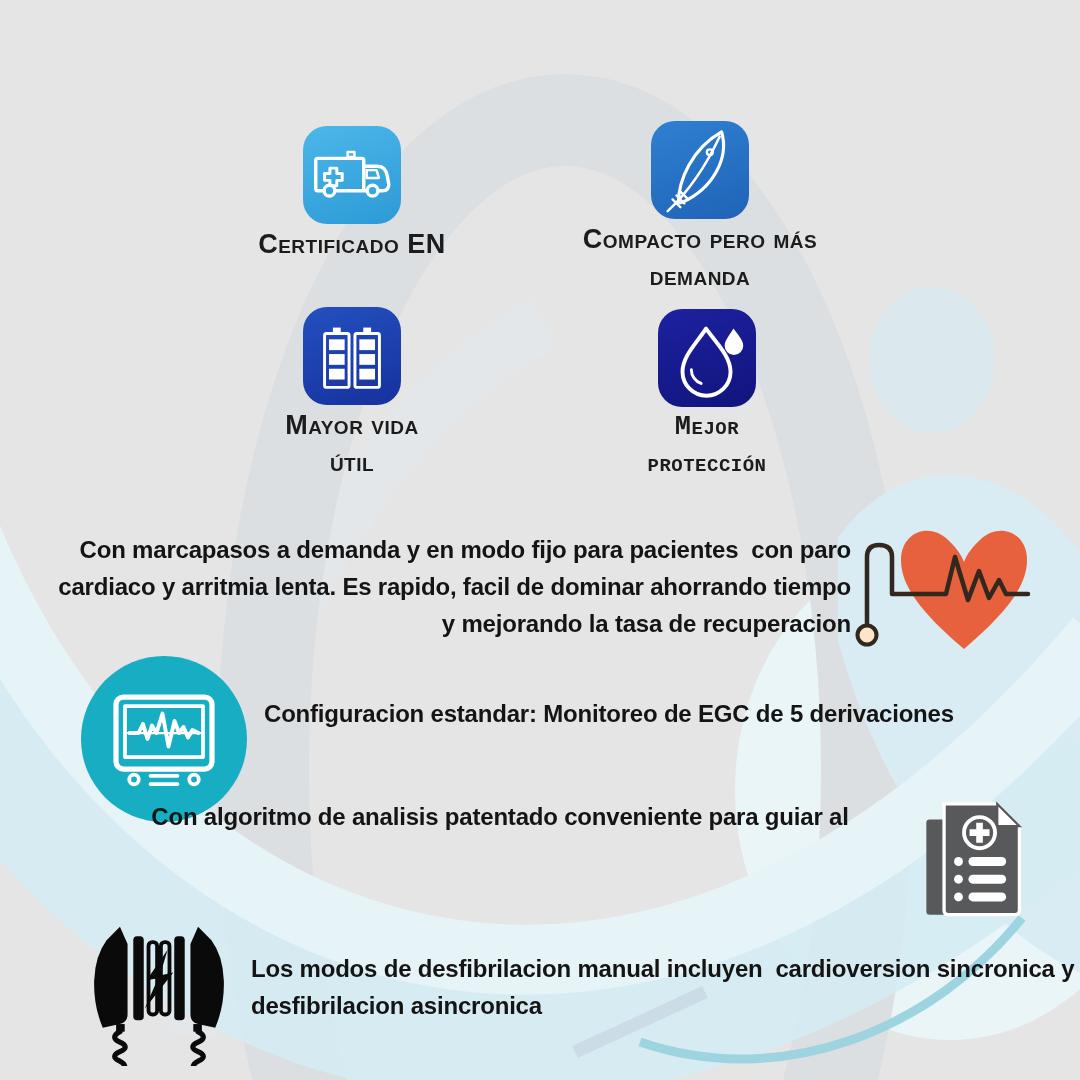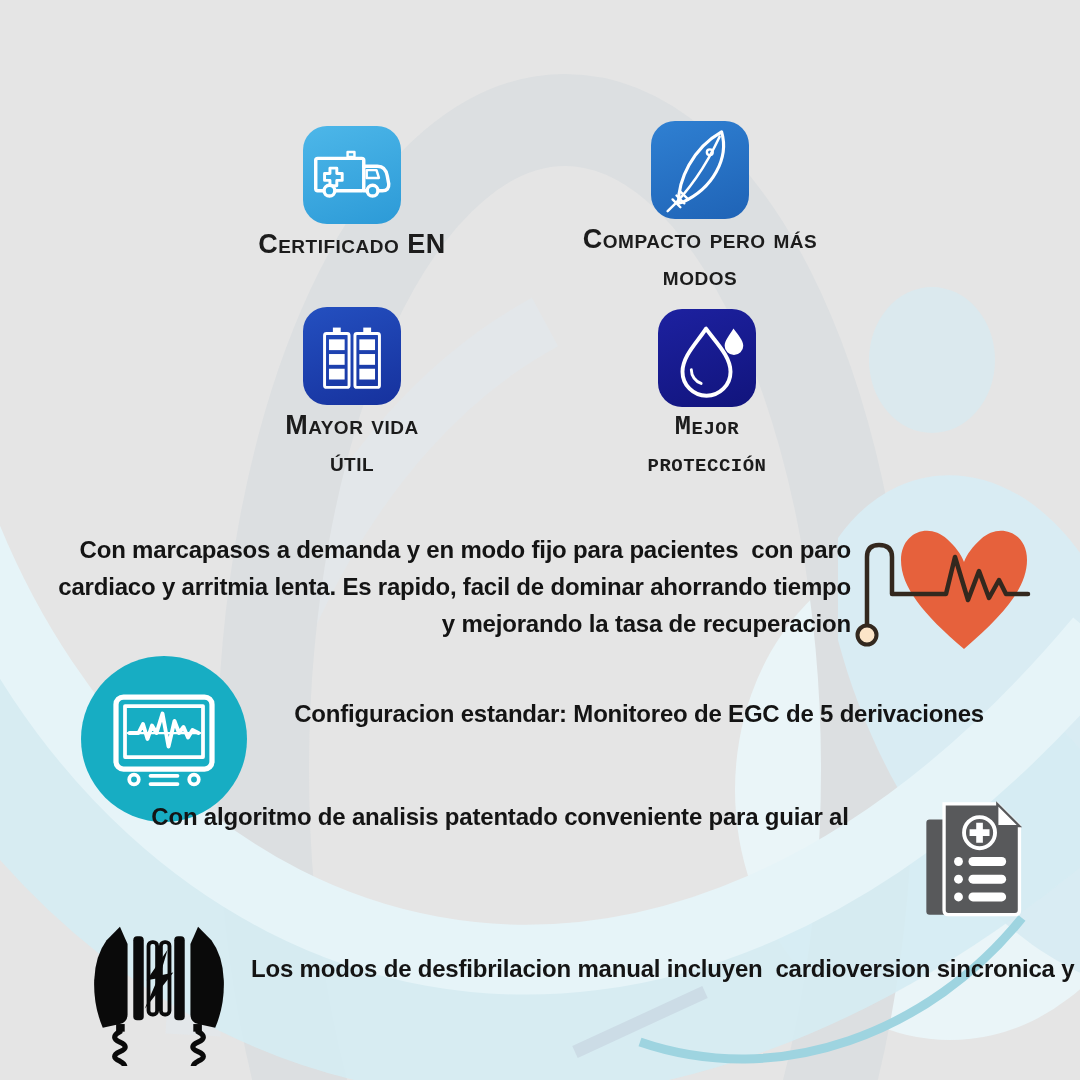--- a/index.html
+++ b/index.html
@@ -71,21 +71,21 @@
         <path d="M 28 84 C 28 60 42 28 72 11 C 80 38 63 69 32 83 Z"></path>
         <path d="M 17 92 C 35 75 55 48 70 16" stroke-width="2.6"></path>
         <circle cx="60" cy="32" r="3" stroke-width="2.4"></circle>
         <path d="M 22 80 L 30 88" stroke-width="2.4"></path>
         <path d="M 26 76 L 34 84" stroke-width="2.4"></path>
         <path d="M 30 72 L 38 80" stroke-width="2.4"></path>
       </svg>
     </div>
     <div class="caption">
       <div>Compacto pero más</div>
-      <div>modos</div>
+      <div>demanda</div>
     </div>
   </div>
 
   <div class="feature" style="left:222px;top:307px;">
     <div class="tile tile-battery">
       <svg viewBox="0 0 100 100" fill="none" stroke="#ffffff" stroke-width="3" stroke-linejoin="round">
         <rect x="22" y="27" width="25" height="55" rx="2"></rect>
         <rect x="30.5" y="21" width="8" height="6" fill="#ffffff" stroke="none"></rect>
         <rect x="26.5" y="33" width="16" height="11" fill="#ffffff" stroke="none"></rect>
         <rect x="26.5" y="48" width="16" height="11" fill="#ffffff" stroke="none"></rect>
@@ -135,21 +135,21 @@
       <rect x="24" y="28" width="52" height="34" stroke-width="2.5"></rect>
       <path d="M 26 46 H 74" stroke-width="1.5"></path>
       <path d="M 27 46 L 33 46 L 36 40 L 39 50 L 42 41 L 45 46 L 49 33 L 53 55 L 57 38 L 60 46 L 63 42 L 66 49 L 69 44 L 73 46" stroke-width="2.6"></path>
       <circle cx="30" cy="77" r="3.2" stroke-width="2.5"></circle>
       <circle cx="70" cy="77" r="3.2" stroke-width="2.5"></circle>
       <path d="M 41 74.5 H 59" stroke-width="2.5"></path>
       <path d="M 41 80 H 59" stroke-width="2.5"></path>
     </svg>
   </div>
 
-  <div class="para" style="left:264px;top:695px;width:720px;text-align:right;">
+  <div class="para" style="left:264px;top:695px;width:720px;">
     <div>Configuracion estandar: Monitoreo de EGC de 5 derivaciones</div>
   </div>
 
   <div class="para right" style="left:100px;top:798px;width:800px;text-align:center;">
     <div>Con algoritmo de analisis patentado conveniente para guiar al</div>
   </div>
 
   <svg class="layer" style="left:913px;top:795px;width:122px;height:133px;" viewBox="0 0 110 120">
     <rect x="12" y="22" width="62" height="86" rx="3" fill="#58595b"></rect>
     <path d="M 28 8 H 76 L 96 28 V 104 Q 96 108 92 108 H 32 Q 28 108 28 104 Z" fill="#58595b" stroke="#ffffff" stroke-width="3"></path>
@@ -179,15 +179,16 @@
         <rect x="74" y="20" width="9" height="76" rx="4" fill="none" stroke="#0a0a0a" stroke-width="4"></rect>
         <rect x="40" y="106" width="9" height="8"></rect>
         <path d="M 44 114 q -11 6 0 11 q 11 5 0 10 q -11 5 0 10 q 9 5 2 10" fill="none" stroke="#0a0a0a" stroke-width="5.5" stroke-linecap="round"></path>
       </g>
       <path d="M 94 28 L 72 60 L 84 58 L 70 90 L 100 52 L 86 55 Z"></path>
     </g>
   </svg>
 
   <div class="para" style="left:251px;top:950px;width:810px;">
     <div>Los modos de desfibrilacion manual incluyen  cardioversion sincronica y</div>
+    <div>desfibrilacion asincronica</div>
   </div>
 
 </div>
 
 </body></html>

